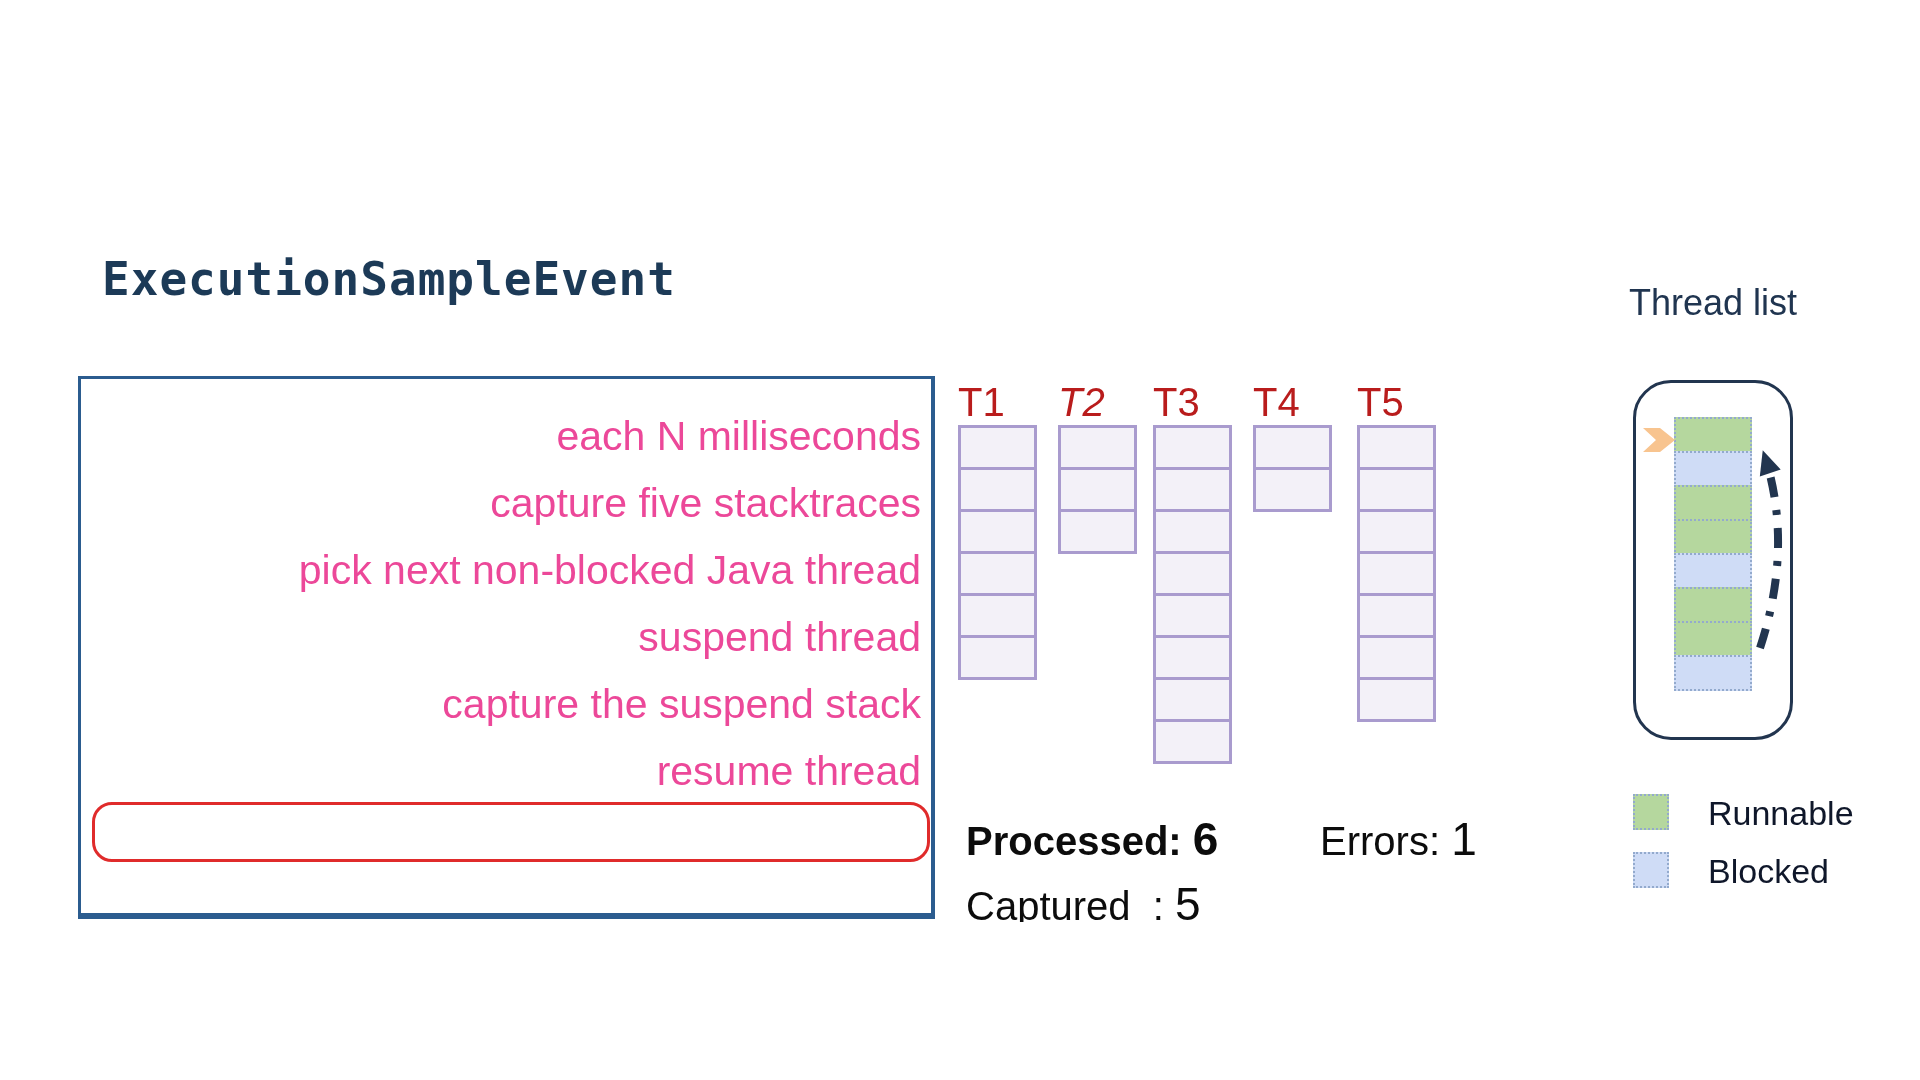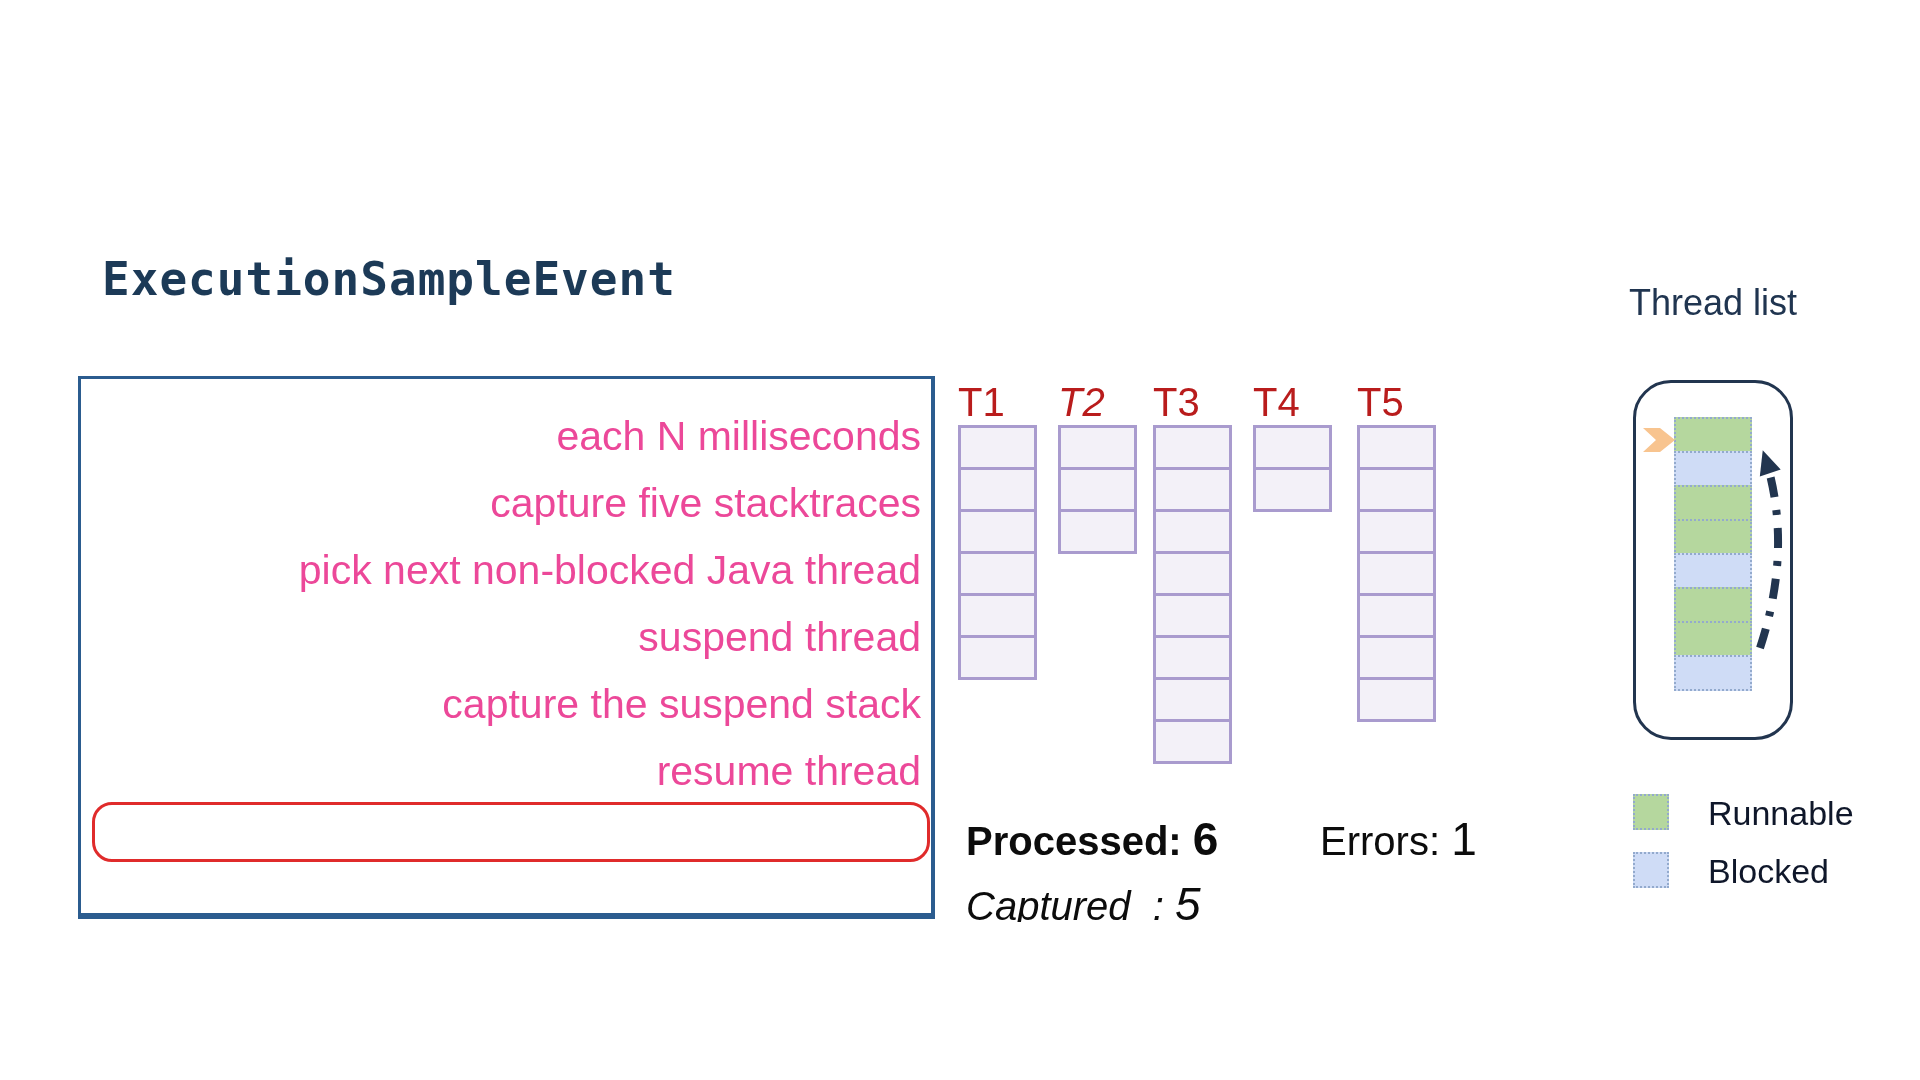--- a/index.html
+++ b/index.html
@@ -210,21 +210,21 @@
         <div class="stack-cell"></div>
         <div class="stack-cell"></div>
         <div class="stack-cell"></div>
         <div class="stack-cell"></div>
         <div class="stack-cell"></div>
       </div>
     </div>
 
   <div class="stats-group" style="left:966px; top:812px;font-weight:bold;"><span>Processed: </span><span class="stats-value">6</span></div>
   <div class="stats-group" style="left:1320px; top:812px;"><span>Errors: </span><span class="stats-value">1</span></div>
-  <div class="stats-group" style="left:966px; top:877px;font-style:italic;"><span>Captured  : </span><span class="stats-value">5</span></div>
+  <div class="stats-group" style="left:966px; top:877px;"><span>Captured  : </span><span class="stats-value">5</span></div>
 
   <div id="tl-title">Thread list</div>
   <div id="tl-panel"></div>
   <div id="tl-cells">
       <div class="tl-cell runnable"></div>
       <div class="tl-cell blocked"></div>
       <div class="tl-cell runnable"></div>
       <div class="tl-cell runnable"></div>
       <div class="tl-cell blocked"></div>
       <div class="tl-cell runnable"></div>

